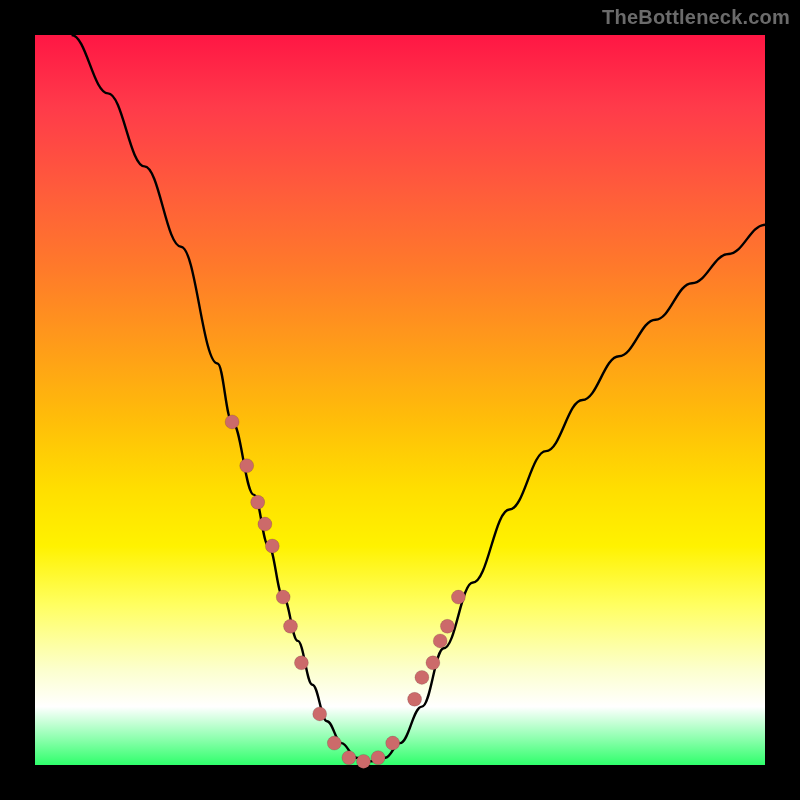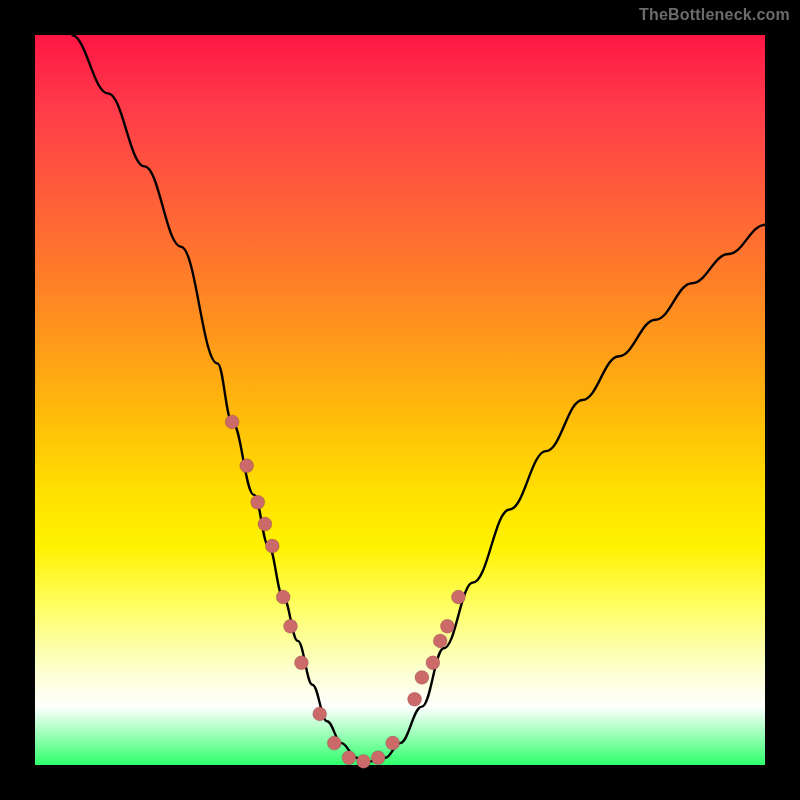--- a/index.html
+++ b/index.html
@@ -35,21 +35,21 @@
       #ffff60 78%,
       #fcffce 87%,
       #ffffff 92%,
       #2fff6b 100%);
   }
   .watermark {
     position: absolute;
     top: 6px;
     right: 10px;
     color: #6b6b6b;
-    font-size: 16px;
+    font-size: 20px;
     font-weight: 700;
     letter-spacing: 0.2px;
     user-select: none;
   }
   svg.curve {
     position: absolute;
     left: 0;
     top: 0;
     width: 730px;
     height: 730px;

